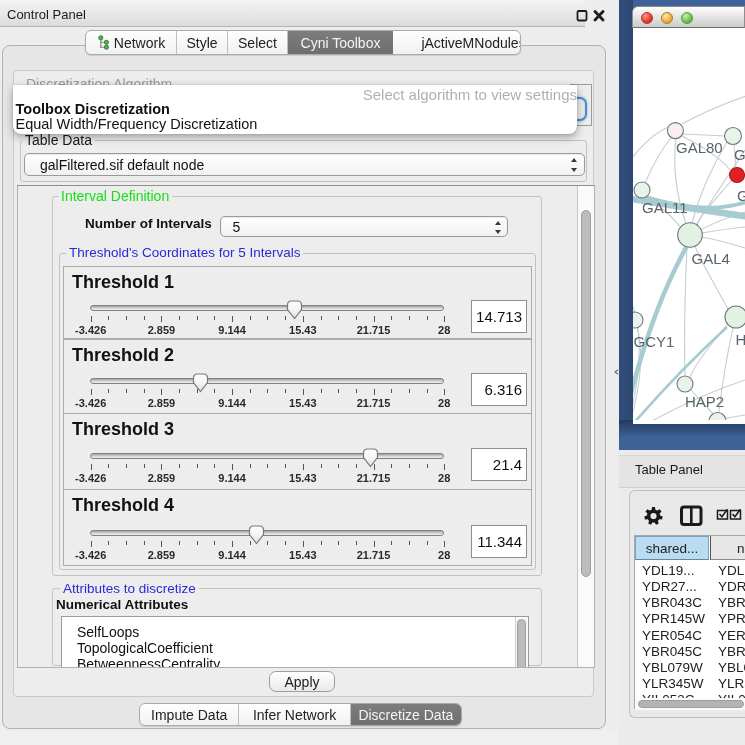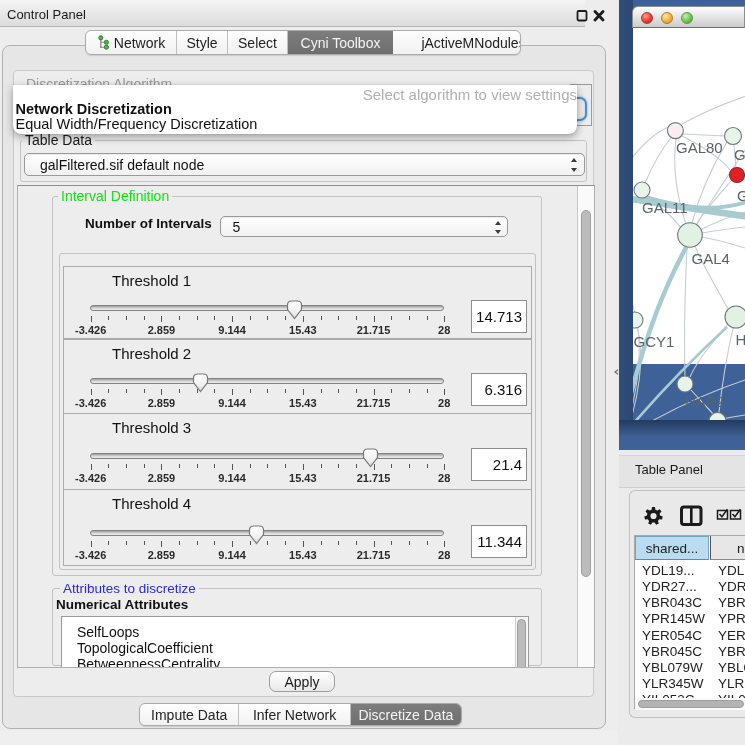--- a/index.html
+++ b/index.html
@@ -31,21 +31,21 @@
   .arr { position:absolute; width:6px; }
   .arr:before, .arr:after { content:""; position:absolute; left:0; border-left:3px solid transparent;
     border-right:3px solid transparent; }
   .arr:before { top:0; border-bottom:4.5px solid #3a3a3a; }
   .arr:after { bottom:0; border-top:4.5px solid #3a3a3a; }
   
   .grp { position:absolute; border:1px solid #c2c2c2; border-radius:3px; }
   .gt { position:absolute; background:#ededed; padding:0 3px; font-size:14px; line-height:14px; }
   
   .tpan { position:absolute; left:63px; width:469px; border:1px solid #ababab; background:#ededed; }
-  .tpan .tt { position:absolute; left:8px; top:5px; font-size:15px; font-weight:normal; color:#111;margin-left:40px; }
+  .tpan .tt { position:absolute; left:8px; top:5px; font-size:18px; font-weight:bold; color:#111; }
   .track { position:absolute; left:26px; width:354px; height:6px; border-radius:3px;
     background:linear-gradient(#9e9e9e,#d6d6d6 55%,#efefef); border:1px solid #828282; }
   .vbox { position:absolute; left:407px; width:56px; height:33px; background:#fff;
     border:1px solid #8e8e8e; font-size:15px; color:#111; display:flex;
     align-items:center; justify-content:flex-end; padding-right:4px; }
   .tick { position:absolute; width:1px; background:#555; }
   .tlab { position:absolute; font-size:11px; font-weight:bold; color:#2a2a2a; transform:translateX(-50%); }
   .thumb { position:absolute; width:17px; height:20px; }
   
   #popup { z-index:30; position:absolute; left:13px; top:85px; width:564px; height:49px; background:#fff;
@@ -63,61 +63,62 @@
   .btn { position:absolute; background:linear-gradient(#ffffff,#e9e9e9); border:1px solid #9d9d9d;
     border-radius:7px; font-size:14px; color:#1a1a1a; display:flex; align-items:center;
     justify-content:center; }
   
   #rpane { position:absolute; left:619px; top:0; width:126px; height:745px; background:#ebebeb; }
   #bluebg { position:absolute; left:0; top:0; width:126px; height:450px; background:#3e6197; }
   #macbar { position:absolute; left:13px; top:6px; width:113px; height:22px;
     background:linear-gradient(#fdfdfd,#cbcbcb); border:1px solid #8e8e8e; border-bottom:1px solid #707070;
     border-radius:6px 0 0 0; }
   .light { position:absolute; top:5px; width:12px; height:12px; border-radius:50%; }
-  #canvas { position:absolute; left:14px; top:28px; width:112px; height:336px; background:#fff; }
+  #canvas { position:absolute; left:14px; top:28px; width:112px; height:396px; background:#fff; }
   #tpbar { position:absolute; left:0; top:455px; width:126px; height:33px; background:#e4e4e4;
     border-top:1px solid #d4d4d4; border-bottom:1px solid #cfcfcf; }
   #tpbar .t { position:absolute; left:16px; top:6px; font-size:13px; color:#1a1a1a; }
   #tablepanel { position:absolute; left:10px; top:490px; width:126px; height:228px;
     background:#e9e9e9; border:1px solid #c0c0c0; border-radius:6px 0 0 6px; border-right:none; }
   .cell { position:absolute; font-size:13.5px; color:#222; }
 </style>
 </head>
 <body>
 <div id="dock">
   <div id="cpwin"></div>
   <div id="tabpanel"></div>
 
   <div class="abs" style="left:26px; top:76px; font-size:14px; color:#9a9a9a;">Discretization Algorithm</div>
 
   <div class="abs" style="left:570px; top:84px; width:22px; height:42px; border:1px solid #9a9a9a; border-left:none;"></div>
     <div class="abs" style="left:560px; top:97px; width:27px; height:24px; border:2.5px solid #4a8fd0; border-radius:7px; background:#ececec; box-shadow:0 0 3px rgba(74,143,208,0.6), inset 0 0 2px rgba(74,143,208,0.4);"></div>
 
   <div id="popup">
     <div class="ph">Select algorithm to view settings</div>
-    <div class="i1">Network Discretization</div>
+    <div class="i1">Toolbox Discretization</div>
     <div class="i2">Equal Width/Frequency Discretization</div>
   </div>
 
   <div class="grp" style="left:20px; top:140px; width:567px; height:42px;"></div>
   <div class="gt" style="left:22px; top:133px; color:#1a1a1a; background:#ededed;">Table Data</div>
   <div class="combo" style="left:24px; top:153px; width:561px; height:23px;">
     <div class="txt">galFiltered.sif default node</div>
     <div class="arr" style="right:7px; top:4px; height:14px;"></div>
   </div>
 
   <div id="scrollpane">
     <div class="grp" style="left:34px; top:10px; width:490px; height:380px;"></div>
     <div class="gt" style="left:40px; top:3px; color:#16e016;">Interval Definition</div>
     <div class="abs" style="left:67px; top:30px; font-size:13.5px; font-weight:bold; color:#111;">Number of Intervals</div>
     <div class="combo" style="left:202px; top:30px; width:288px; height:21px;">
       <div class="txt" style="padding-left:11.5px;">5</div>
       <div class="arr" style="right:6.5px; top:3.5px; height:13px;"></div>
     </div>
     <div class="grp" style="left:41px; top:67px; width:477px; height:317px;"></div>
+    <div class="gt" style="left:48px; top:60px; color:#2a2ad8; font-size:13.5px;">Threshold's Coordinates for 5 Intervals</div>
     <div class="tpan" style="left:45px; top:80px; height:73px;">
       <div class="tt">Threshold 1</div>
       <div class="track" style="top:38px;"></div>
       <div class="tick" style="left:26.7px; top:49px; height:6px;"></div>
         <div class="tick" style="left:44.4px; top:49px; height:3.5px;"></div>
         <div class="tick" style="left:62.0px; top:49px; height:3.5px;"></div>
         <div class="tick" style="left:79.7px; top:49px; height:3.5px;"></div>
         <div class="tick" style="left:97.4px; top:49px; height:6px;"></div>
         <div class="tick" style="left:115.1px; top:49px; height:3.5px;"></div>
         <div class="tick" style="left:132.8px; top:49px; height:3.5px;"></div>

